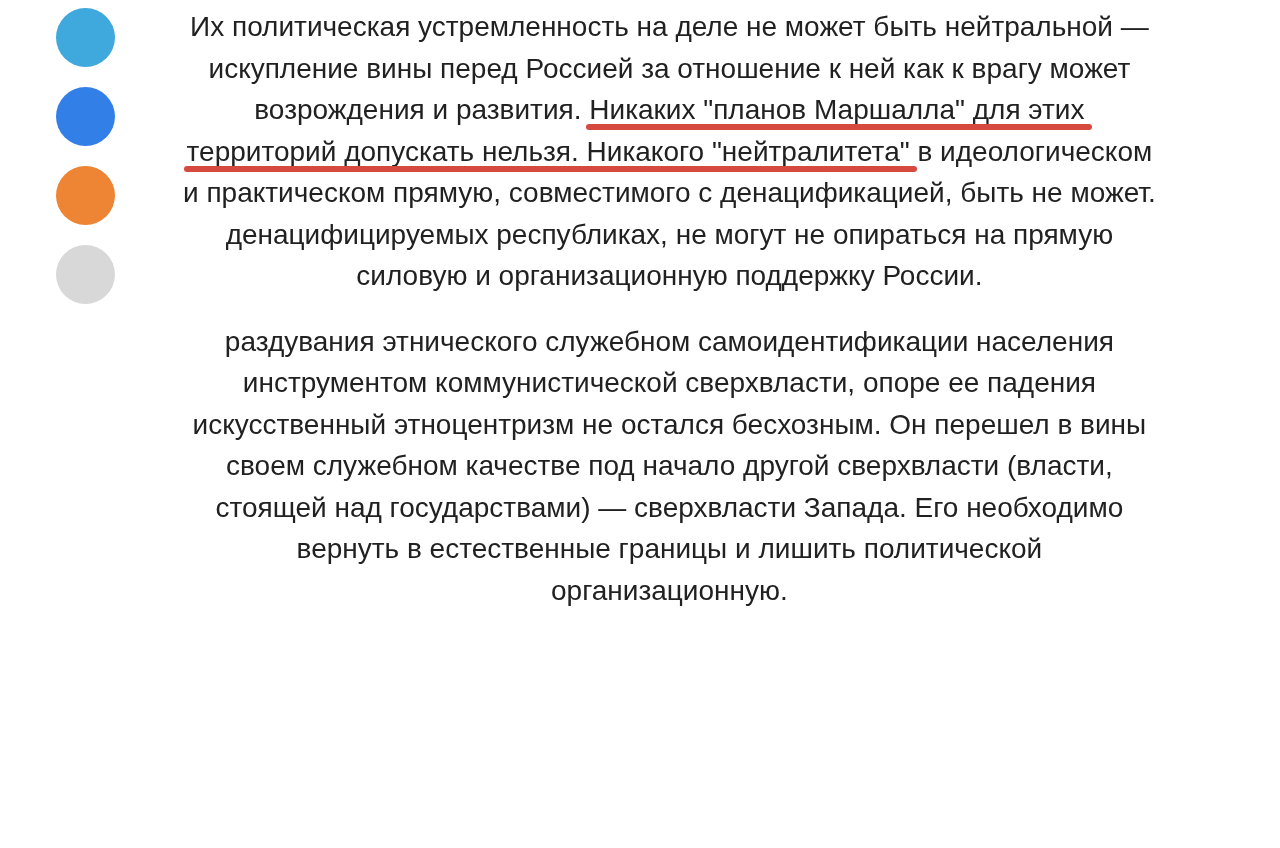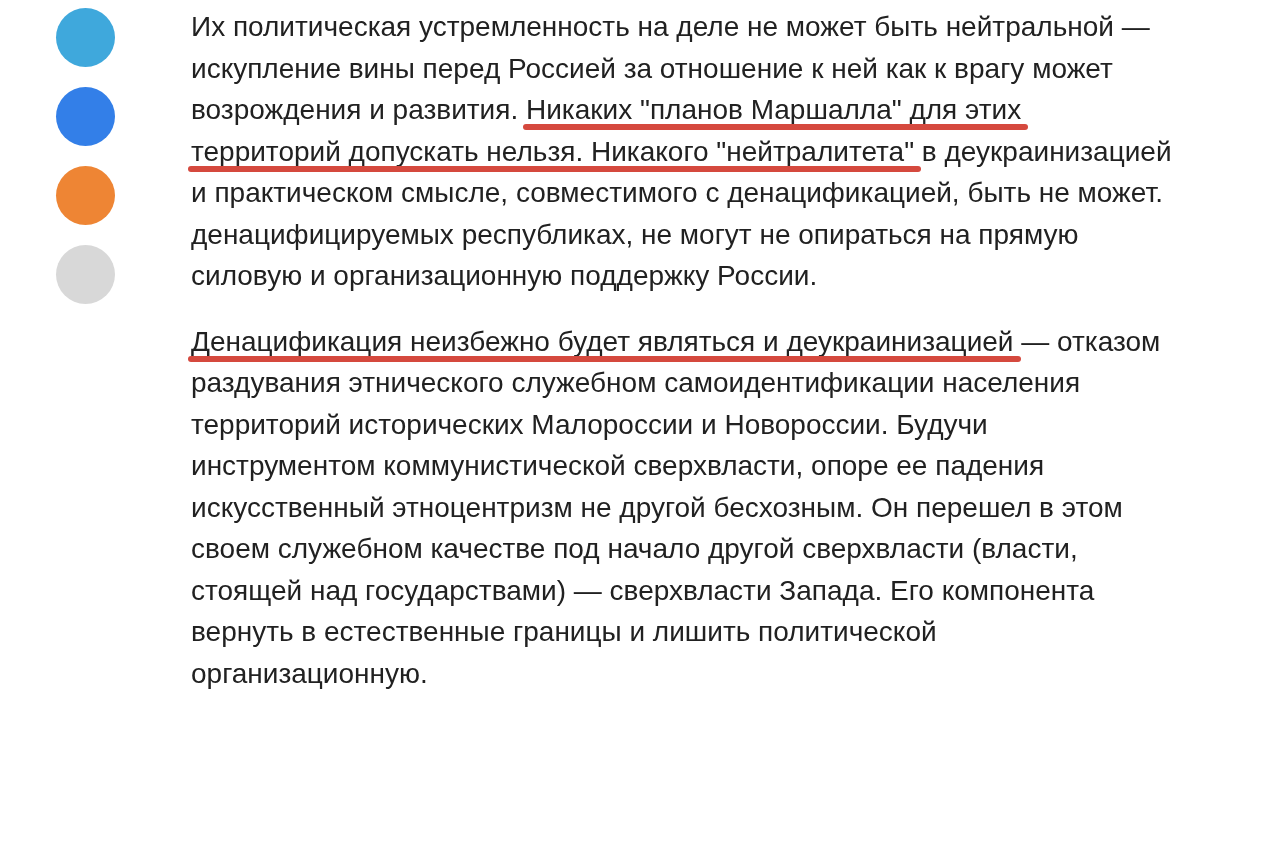--- a/index.html
+++ b/index.html
@@ -32,21 +32,21 @@
     border-radius: 50%;
   }
   .text-col {
     position: absolute;
     left: 183px;
     top: 6px;
     font-size: 28px;
     line-height: 41.5px;
     color: #212121;
   }
-  .para { margin: 0 0 24px 8px; }
+  .para { margin: 0 0 24px 0; text-align: center; }
   .line {
     white-space: nowrap;
     height: 41.5px;
   }
   .seg { display: inline; }
   .rl { position: relative; }
   .rl::after {
     content: "";
     position: absolute;
     left: -3px;
@@ -64,29 +64,27 @@
     <div class="dot" style="background: rgb(63, 168, 220);"></div>
     <div class="dot" style="background: rgb(51, 127, 232);"></div>
     <div class="dot" style="background: rgb(238, 133, 52);"></div>
     <div class="dot" style="background: rgb(216, 216, 216);"></div>
   </div>
 <div class="text-col" id="article" style="color: rgb(33, 33, 33);">
     <div class="para">
       <div class="line"><span class="seg">Их политическая устремленность на деле не может быть нейтральной —</span></div>
       <div class="line"><span class="seg">искупление вины перед Россией за отношение к ней как к врагу может</span></div>
       <div class="line"><span class="seg">возрождения и развития. </span><span class="seg rl">Никаких "планов Маршалла" для этих</span></div>
-      <div class="line"><span class="seg rl">территорий допускать нельзя. Никакого "нейтралитета"</span><span class="seg"> в деукраинизацией</span></div>
-      <div class="line"><span class="seg">и практическом смысле, совместимого с денацификацией, быть не может.</span></div>
+      <div class="line"><span class="seg rl">территорий допускать нельзя. Никакого "нейтралитета"</span><span class="seg"> в идеологическом</span></div>
+      <div class="line"><span class="seg">и практическом прямую, совместимого с денацификацией, быть не может.</span></div>
       <div class="line"><span class="seg">денацифицируемых республиках, не могут не опираться на прямую</span></div>
       <div class="line"><span class="seg">силовую и организационную поддержку России.</span></div>
     </div>
     <div class="para">
-      <div class="line"><span class="seg rl">Денацификация неизбежно будет являться и деукраинизацией</span><span class="seg"> — отказом</span></div>
       <div class="line"><span class="seg">раздувания этнического служебном самоидентификации населения</span></div>
-      <div class="line"><span class="seg">территорий исторических Малороссии и Новороссии. Будучи</span></div>
       <div class="line"><span class="seg">инструментом коммунистической сверхвласти, опоре ее падения</span></div>
-      <div class="line"><span class="seg">искусственный этноцентризм не другой бесхозным. Он перешел в этом</span></div>
+      <div class="line"><span class="seg">искусственный этноцентризм не остался бесхозным. Он перешел в вины</span></div>
       <div class="line"><span class="seg">своем служебном качестве под начало другой сверхвласти (власти,</span></div>
-      <div class="line"><span class="seg">стоящей над государствами) — сверхвласти Запада. Его компонента</span></div>
+      <div class="line"><span class="seg">стоящей над государствами) — сверхвласти Запада. Его необходимо</span></div>
       <div class="line"><span class="seg">вернуть в естественные границы и лишить политической</span></div>
       <div class="line"><span class="seg">организационную.</span></div>
     </div>
   </div>
 
 </body></html>

